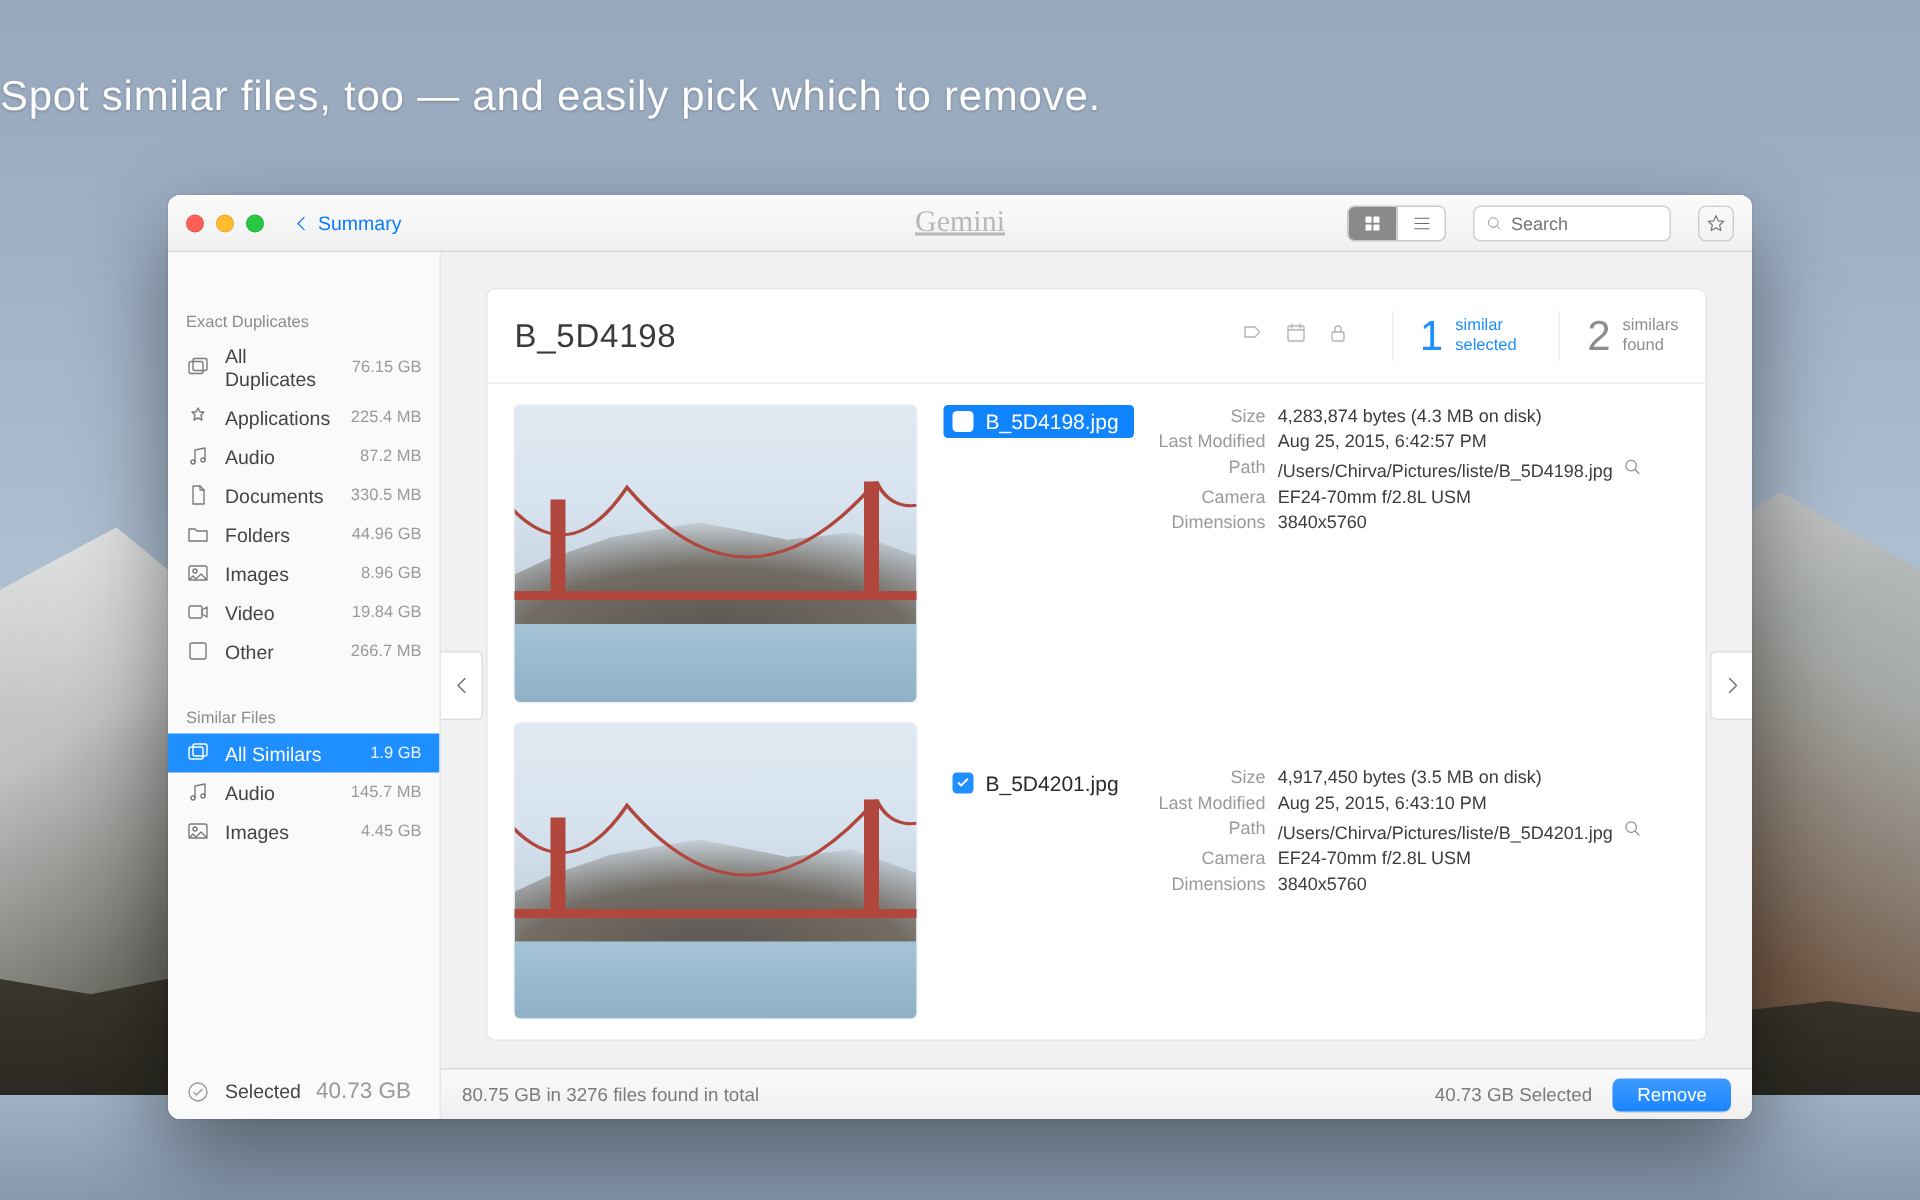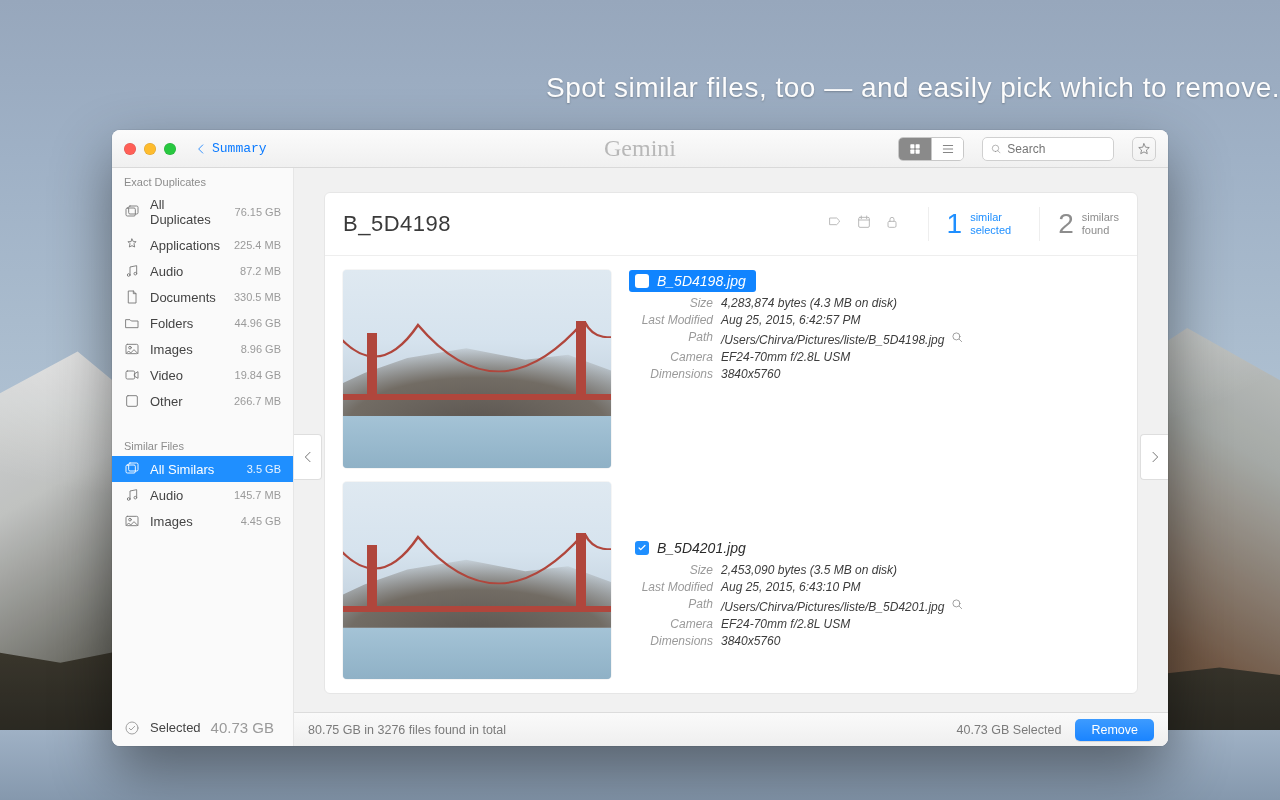--- a/index.html
+++ b/index.html
@@ -21,48 +21,48 @@
     clip-path: polygon(0% 40%, 20% 10%, 40% 22%, 62% 4%, 82% 18%, 100% 48%, 100% 100%, 0% 100%);
     filter: saturate(.9) brightness(.9);
   }
   .valley { position:absolute; left:-50px; right:-50px; bottom:-10px; height:230px;
     background: linear-gradient(180deg,#5a5343 0%, #3d3a30 50%, #2e2c24 80%);
     clip-path: polygon(0% 100%, 0% 28%, 8% 36%, 18% 24%, 30% 40%, 42% 30%, 55% 42%, 68% 36%, 80% 46%, 92% 38%, 100% 44%, 100% 100%);
     filter: brightness(.8);
   }
   .lake { position:absolute; left:0; right:0; bottom:0; height:70px; background: linear-gradient(180deg,#9fb1c5,#8598ad); }
 
-  .headline { position:absolute; left:0; right:0; top:48px; text-align:right; color:#fdfdfd; font-size:28px; font-weight:300; letter-spacing:.5px; text-shadow:0 1px 2px rgba(0,0,0,.25);margin-top:24px; }
+  .headline { position:absolute; left:0; right:0; top:48px; text-align:left; color:#fdfdfd; font-size:28px; font-weight:300; letter-spacing:.5px; text-shadow:0 1px 2px rgba(0,0,0,.25); }
 
   
   .window { position:absolute; left:112px; top:130px; width:1056px; height:616px; background:#fff; border-radius:8px; box-shadow: 0 25px 60px rgba(0,0,0,.45), 0 0 0 1px rgba(0,0,0,.05); overflow:hidden; display:flex; flex-direction:column; }
   .titlebar { height:38px; display:flex; align-items:center; gap:8px; padding:0 12px; background:linear-gradient(180deg,#fbfbfb,#f0f0f0); border-bottom:1px solid #d9d9d9; position:relative; }
   .traffic { display:flex; gap:8px; }
   .dot { width:12px; height:12px; border-radius:50%; }
   .dot.r { background:#ff5f57; box-shadow:inset 0 0 0 .5px rgba(0,0,0,.15);}
   .dot.y { background:#febc2e; box-shadow:inset 0 0 0 .5px rgba(0,0,0,.15);}
   .dot.g { background:#28c840; box-shadow:inset 0 0 0 .5px rgba(0,0,0,.15);}
-  .back { display:flex; align-items:center; gap:4px; color:#0a7aff; margin-left:10px; font-size:13px; cursor:default;font-family:Liberation Mono, monospace; }
+  .back { display:flex; align-items:center; gap:4px; color:#0a7aff; margin-left:10px; font-size:13px; cursor:default; }
   .back svg { width:14px; height:14px; }
-  .brand { position:absolute; left:50%; transform:translateX(-50%); font-family: "Brush Script MT", cursive; color:#b8b8b8; font-size:24px; }
+  .brand { position:absolute; left:50%; transform:translateX(-50%); font-family: "Brush Script MT", cursive; color:#b8b8b8; font-size:20px;text-decoration:underline; }
   .titlebar .spacer { flex:1; }
   .seg { display:flex; border:1px solid #c8c8c8; border-radius:5px; overflow:hidden; height:24px; }
   .seg .btn { width:32px; display:flex; align-items:center; justify-content:center; background:#fff; color:#6b6b6b; }
   .seg .btn.active { background:#8a8a8a; color:#fff; }
   .seg .btn + .btn { border-left:1px solid #c8c8c8; }
   .search { margin-left:10px; width:132px; height:24px; border:1px solid #d0d0d0; border-radius:5px; display:flex; align-items:center; gap:6px; padding:0 8px; color:#888; background:#fff; font-size:12px;}
   .search svg { width:12px; height:12px; fill:#808080;}
   .search input { border:0; outline:0; width:100%; font-size:12px; color:#555; background:transparent; }
   .star-btn { margin-left:10px; width:24px; height:24px; border:1px solid #d0d0d0; border-radius:5px; display:flex; align-items:center; justify-content:center; }
 
   .body { flex:1; display:flex; min-height:0; }
 
   
   .sidebar { width:182px; background:#fafafa; border-right:1px solid #e6e6e6; display:flex; flex-direction:column; font-size:13px; color:#444; }
-  .side-scroll { flex:1; overflow:hidden; }
+  .side-scroll { flex:1; overflow:hidden;margin-top:33px; }
   .sec-title { padding:8px 12px 4px; font-size:11px; color:#8c8c8c; }
   .item { display:flex; align-items:center; gap:10px; padding:5px 12px; }
   .item .ic { width:16px; height:16px; color:#7b7b7b; display:flex; align-items:center; justify-content:center; }
   .item .ic svg { width:16px; height:16px; }
   .item .lbl { flex:1; }
   .item .sz { font-size:11px; color:#9a9a9a; }
   .item.sel { background:#1f8fff; color:#fff; }
   .item.sel .ic { color:#fff; }
   .item.sel .sz { color:rgba(255,255,255,.9); }
   .sidebar .gap { height:18px; }
@@ -90,21 +90,21 @@
   .hill { position:absolute; left:0; right:0; bottom:26%; height:42%; background:radial-gradient(120% 140% at 50% 110%, #5b5550 0%, #726c64 40%, rgba(114,108,100,0) 70%); clip-path: polygon(0% 100%, 0% 60%, 8% 48%, 24% 30%, 46% 18%, 68% 32%, 84% 26%, 100% 45%, 100% 100%);}
   .water { position:absolute; left:0; right:0; bottom:0; height:26%; background:linear-gradient(180deg,#a4c3d6,#8fb1c6);}
   .deck { position:absolute; left:-4%; right:-4%; bottom:34%; height:6px; background:#b0463c; }
   .tower { position:absolute; bottom:34%; width:10px; background:#b0463c; }
   .tower.t1 { left:9%; height:34%; }
   .tower.t2 { left:87%; height:40%; }
   .cable { position:absolute; left:0; right:0; bottom:34%; height:40%; }
   .cable svg { width:100%; height:100%; display:block; }
 
   .details { flex:1; display:flex; flex-direction:column; gap:10px; font-size:12.5px; color:#4a4a4a; min-width:0;}
-  .file-block { display:flex; flex-direction:column; gap:4px;font-style:italic; }
+  .file-block { display:flex; flex-direction:row; gap:4px; }
   .file-pill { display:inline-flex; align-items:center; gap:8px; padding:3px 10px 3px 6px; border-radius:3px; font-size:14px; }
   .file-pill.active { background:#1084ff; color:#fff; }
   .file-pill.active .cb { width:14px;height:14px;border-radius:3px;background:#fff; display:inline-block;}
   .file-pill.normal { color:#2a2a2a; }
   .file-pill .cb2 { width:14px;height:14px;border-radius:3px;background:#1f8fff; display:inline-flex; align-items:center; justify-content:center; color:#fff;}
   .meta { display:grid; grid-template-columns: 84px 1fr; column-gap:8px; row-gap:3px; font-size:12px;}
   .meta .k { text-align:right; color:#9a9a9a; }
   .meta .v { color:#3d3d3d; display:flex; align-items:flex-end; gap:6px;}
   .eye { width:14px;height:14px; color:#8d8d8d;}
 
@@ -258,21 +258,21 @@
         <div class="gap"></div>
         <div class="sec-title">Similar Files</div>
         <div id="sec1">
             <div class="item sel">
               <span class="ic">
                 <svg viewBox="0 0 24 24">
                   <use href="#i-duplicates"></use>
                 </svg>
               </span>
               <span class="lbl">All Similars</span>
-              <span class="sz">3.5 GB</span>
+              <span class="sz">1.9 GB</span>
             </div>
             <div class="item">
               <span class="ic">
                 <svg viewBox="0 0 24 24">
                   <use href="#i-audio"></use>
                 </svg>
               </span>
               <span class="lbl">Audio</span>
               <span class="sz">145.7 MB</span>
             </div>
@@ -413,21 +413,21 @@
                     <span class="cb2">
                       <svg viewBox="0 0 24 24" width="10" height="10">
                         <path d="M5 12l4 4 10-10" fill="none" stroke="#fff" stroke-width="3" stroke-linecap="round" stroke-linejoin="round"></path>
                       </svg>
                     </span>
                     <span>B_5D4201.jpg</span>
                   </span></div>
                 <div class="meta">
                   <div class="k">Size</div>
                   <div class="v">
-                    <span>2,453,090 bytes (3.5 MB on disk)</span>
+                    <span>4,917,450 bytes (3.5 MB on disk)</span>
                   </div>
                   <div class="k">Last Modified</div>
                   <div class="v">
                     <span>Aug 25, 2015, 6:43:10 PM</span>
                   </div>
                   <div class="k">Path</div>
                   <div class="v">
                     <span>/Users/Chirva/Pictures/liste/B_5D4201.jpg</span>
                     <span><svg class="eye" viewBox="0 0 24 24">
                         <circle cx="11" cy="11" r="6" class="outline"></circle>

